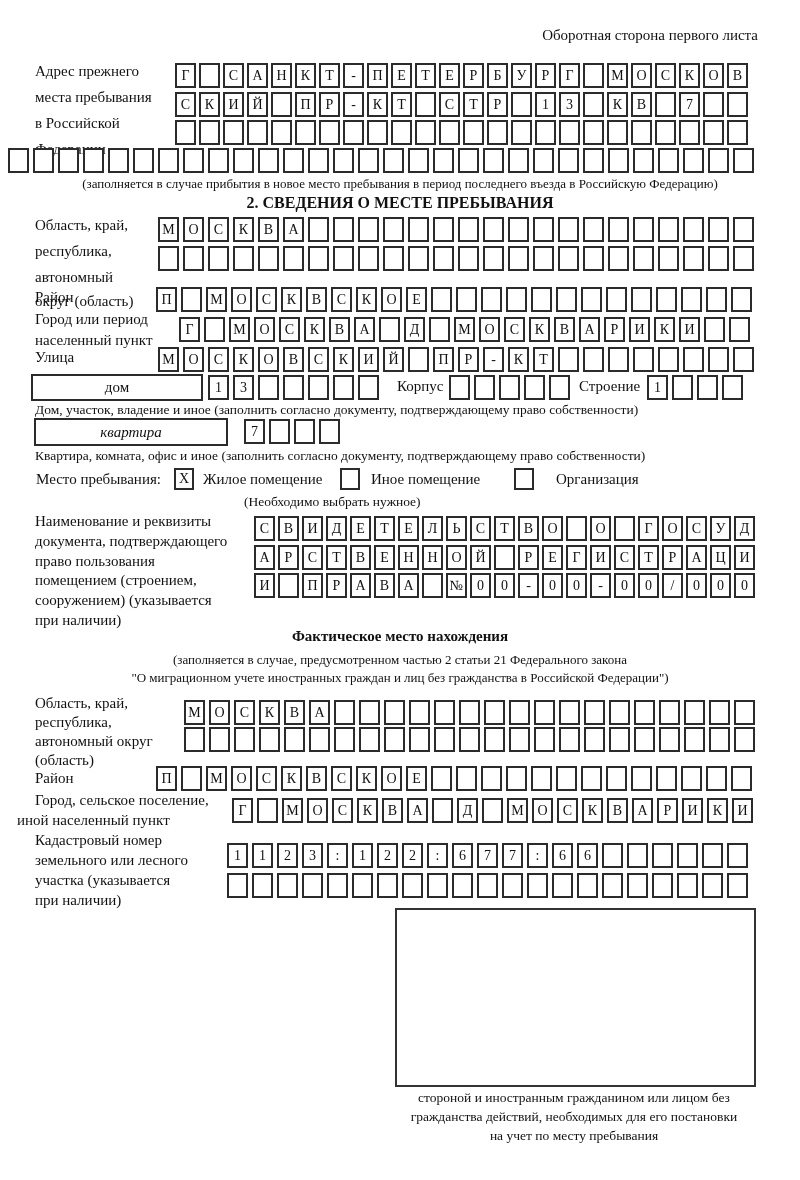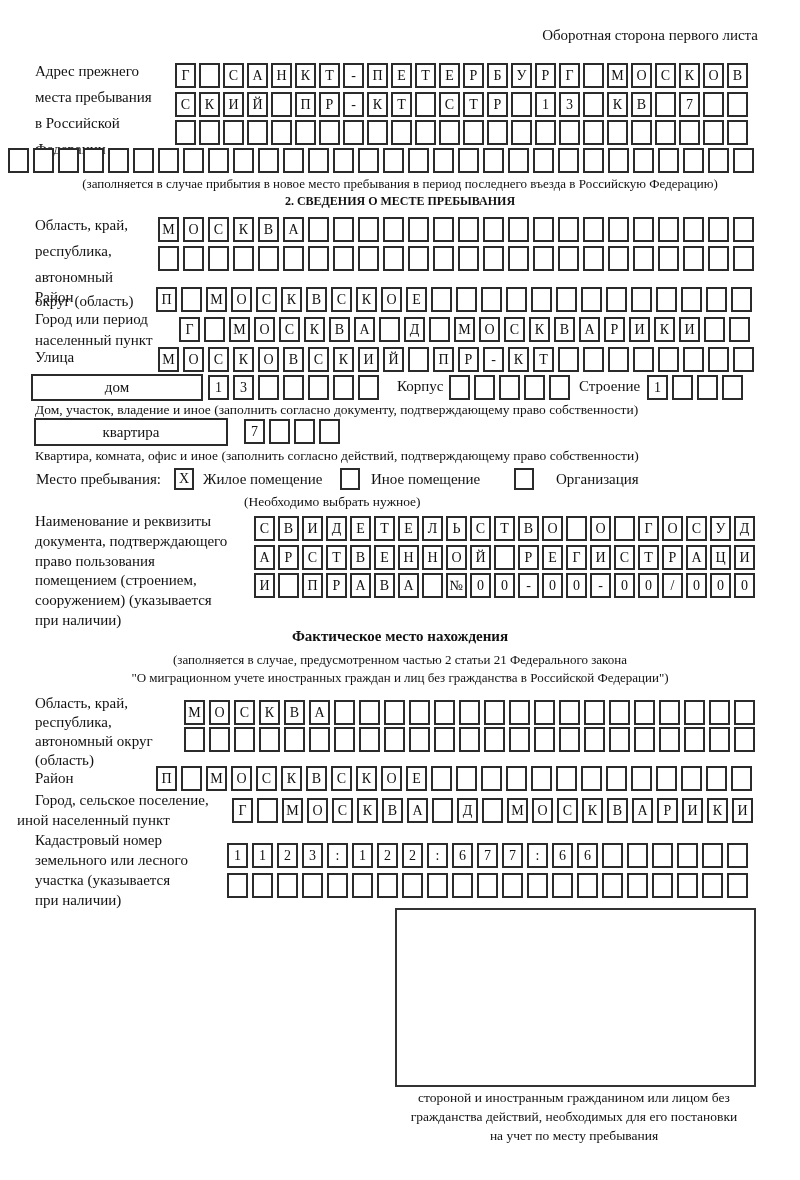--- a/index.html
+++ b/index.html
@@ -147,21 +147,21 @@
       <div class="cell"></div>
       <div class="cell"></div>
       <div class="cell"></div>
       <div class="cell"></div>
       <div class="cell"></div>
       <div class="cell"></div>
     </div>
 
   <div class="cap center" style="top:176px;">(заполняется в случае прибытия в новое место пребывания в период последнего въезда в Российскую Федерацию)</div>
 
-  <div class="lbl bold center" style="top:194px;font-size:12px;">2. СВЕДЕНИЯ О МЕСТЕ ПРЕБЫВАНИЯ</div>
+  <div class="lbl bold center" style="top:194px;font-size:16px;">2. СВЕДЕНИЯ О МЕСТЕ ПРЕБЫВАНИЯ</div>
 
   <div class="lbl" style="left:35px;top:217px;">Область, край,</div>
   <div class="lbl" style="left:35px;top:243px;">республика,</div>
   <div class="lbl" style="left:35px;top:269px;">автономный</div>
   <div class="lbl" style="left:35px;top:293px;">округ (область)</div>
   <div class="cellrow" style="left:158px;top:217px;">
       <div class="cell">М</div>
       <div class="cell">О</div>
       <div class="cell">С</div>
       <div class="cell">К</div>
@@ -317,28 +317,28 @@
     </div>
   <div class="lbl" style="left:579px;top:378px;">Строение</div>
   <div class="cellrow" style="left:647px;top:375px;">
       <div class="cell">1</div>
       <div class="cell"></div>
       <div class="cell"></div>
       <div class="cell"></div>
     </div>
   <div class="cap" style="left:35px;top:402px;font-size:13.5px;text-align:right;">Дом, участок, владение и иное (заполнить согласно документу, подтверждающему право собственности)</div>
 
-  <div class="widebox" style="left:34px;top:418px;width:194px;height:28px;">квартира</div>
+  <div class="widebox" style="left:34px;top:418px;width:194px;height:28px;font-style:italic;">квартира</div>
   <div class="cellrow" style="left:244px;top:419px;">
       <div class="cell">7</div>
       <div class="cell"></div>
       <div class="cell"></div>
       <div class="cell"></div>
     </div>
-  <div class="cap" style="left:35px;top:448px;font-size:13.5px;">Квартира, комната, офис и иное (заполнить согласно действий, подтверждающему право собственности)</div>
+  <div class="cap" style="left:35px;top:448px;font-size:13.5px;">Квартира, комната, офис и иное (заполнить согласно документу, подтверждающему право собственности)</div>
 
   <div class="lbl" style="left:36px;top:471px;">Место пребывания:</div>
   <div class="cb" style="left:174px;top:468px;">X</div>
   <div class="lbl" style="left:203px;top:471px;">Жилое помещение</div>
   <div class="cb" style="left:340px;top:468px;"></div>
   <div class="lbl" style="left:371px;top:471px;">Иное помещение</div>
   <div class="cb" style="left:514px;top:468px;"></div>
   <div class="lbl" style="left:556px;top:471px;">Организация</div>
   <div class="cap" style="left:244px;top:494px;font-size:13.5px;">(Необходимо выбрать нужное)</div>
 

